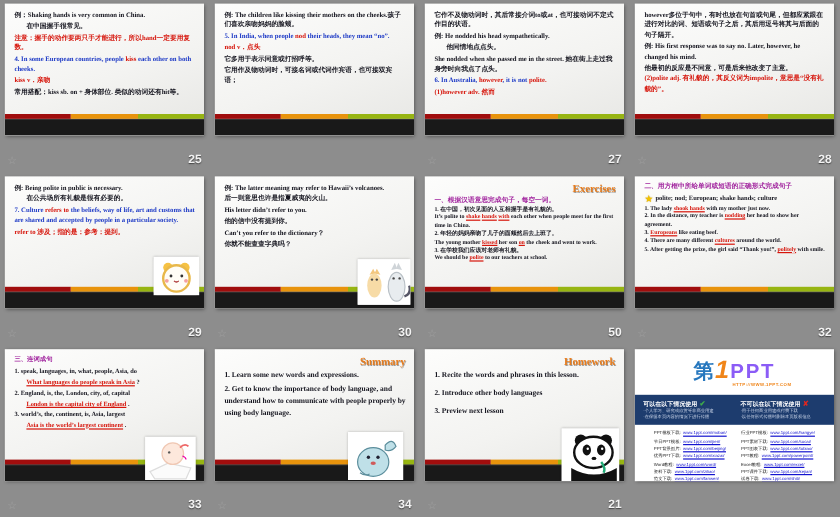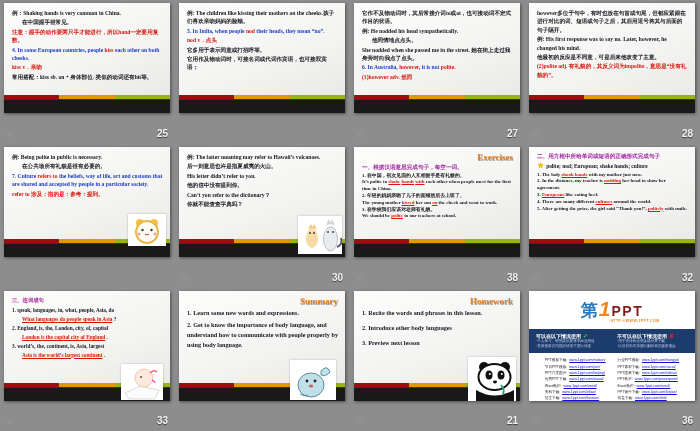--- a/index.html
+++ b/index.html
@@ -47,21 +47,21 @@
   .d-hamster{right:4px;bottom:11px;}
   .d-cats{right:3px;bottom:3px;}
   .d-pig{right:7px;bottom:1px;}
   .d-seal{right:9px;bottom:1px;}
   .d-panda{right:4px;bottom:0;}
   
   .brand{position:relative;width:100%;height:100%;}
   .logo{margin-top:7px;text-align:center;line-height:1;}
   .logo-di{font-weight:bold;font-size:17px;color:#2878BE;letter-spacing:0;}
   .logo-one{font-weight:bold;font-style:italic;font-size:21px;color:#F08519;margin:0 1px;}
-  .logo-ppt{font-weight:bold;font-size:14px;color:#7f1d1d;letter-spacing:1.5px;}
+  .logo-ppt{font-weight:bold;font-size:17px;color:#8b5cf6;letter-spacing:1.5px;}
   .logo-url{margin-top:1px;font-size:3.6px;font-weight:bold;color:#F08519;letter-spacing:.4px;
             text-align:center;padding-left:46px;}
   .band{margin-top:5px;background:#1D3C6E;display:flex;padding:3px 7px 4px;gap:10px;}
   .band-col{flex:1;}
   .band-head{color:#fff;font-size:5px;font-weight:bold;white-space:nowrap;}
   .ck{color:#3fae49;font-size:6px;margin-left:2px;}
   .cx{color:#e0261f;font-size:6px;margin-left:2px;}
   .band-line{color:#c7d2e6;font-size:3.6px;line-height:1.5;white-space:nowrap;overflow:hidden;}
   .links{display:flex;justify-content:center;gap:12px;padding:4px 6px 0;}
   .links-col{display:flex;flex-direction:column;}
@@ -187,20 +187,24 @@
           </svg></div>
         <div class="ribbon">
           <div class="stripe">
             <i style="background: rgb(160, 13, 13);"></i>
             <i style="background: rgb(232, 147, 12);"></i>
             <i style="background: rgb(151, 181, 18);"></i>
           </div>
           <div class="blackbar"></div>
         </div>
       </div>
+    <div class="cellfoot">
+      <span class="mark">☆</span>
+      <span class="num">29</span>
+    </div>
   </div>
 
   <div class="cell">
     <div class="thumb v-normal">
         <div class="content-area">
           <div class="para"><span class="c-k">例: The latter meaning may refer to Hawaii’s volcanoes.</span></div>
           <div class="para"><span class="c-k">后一则意思也许是指夏威夷的火山。</span></div>
           <div class="para"><span class="c-k">His letter didn’t refer to you.</span></div>
           <div class="para"><span class="c-k">他的信中没有提到你。</span></div>
           <div class="para"><span class="c-k">Can’t you refer to the dictionary？</span></div>
@@ -251,21 +255,21 @@
           <div class="stripe">
             <i style="background: rgb(160, 13, 13);"></i>
             <i style="background: rgb(232, 147, 12);"></i>
             <i style="background: rgb(151, 181, 18);"></i>
           </div>
           <div class="blackbar"></div>
         </div>
       </div>
     <div class="cellfoot">
       <span class="mark">☆</span>
-      <span class="num">38</span>
+      <span class="num">50</span>
     </div>
   </div>
 
   <div class="cell">
     <div class="thumb v-dense">
         <div class="content-area">
           <div class="para lead"><span class="c-p">二、用方框中所给单词或短语的正确形式完成句子</span></div>
           <div class="wordbox">
             <span class="wb-star">★</span>
             <span class="wb-text">polite; nod; European; shake hands; culture</span>
@@ -343,20 +347,24 @@
           </svg></div>
         <div class="ribbon">
           <div class="stripe">
             <i style="background: rgb(160, 13, 13);"></i>
             <i style="background: rgb(232, 147, 12);"></i>
             <i style="background: rgb(151, 181, 18);"></i>
           </div>
           <div class="blackbar"></div>
         </div>
       </div>
+    <div class="cellfoot">
+      <span class="mark">☆</span>
+      <span class="num">34</span>
+    </div>
   </div>
 
   <div class="cell">
     <div class="thumb v-roomy2 titled">
         <div class="content-area">
           <div class="slide-title">Homework</div>
           <div class="para"><span class="c-k">1. Recite the words and phrases in this lesson.</span></div>
           <div class="para"><span class="c-k">2. Introduce other body languages</span></div>
           <div class="para"><span class="c-k">3. Preview next lesson</span></div>
         </div>
@@ -419,18 +427,14 @@
               <div class="lrow"><span class="llabel">PPT素材下载:</span><span class="lurl">www.1ppt.com/sucai/</span></div>
               <div class="lrow"><span class="llabel">PPT图表下载:</span><span class="lurl">www.1ppt.com/tubiao/</span></div>
               <div class="lrow"><span class="llabel">PPT教程:</span><span class="lurl">www.1ppt.com/powerpoint/</span></div>
               <div class="lrow"><span class="llabel">Excel教程:</span><span class="lurl">www.1ppt.com/excel/</span></div>
               <div class="lrow"><span class="llabel">PPT课件下载:</span><span class="lurl">www.1ppt.com/kejian/</span></div>
               <div class="lrow"><span class="llabel">试卷下载:</span><span class="lurl">www.1ppt.com/shiti/</span></div>
             </div>
           </div>
         </div>
       </div>
-    <div class="cellfoot">
-      <span class="mark">☆</span>
-      <span class="num">36</span>
-    </div>
   </div>
 </div>
 
 </body></html>

